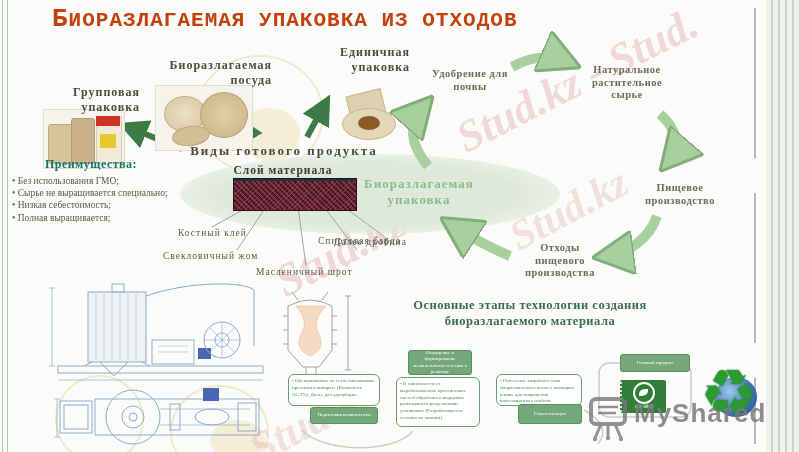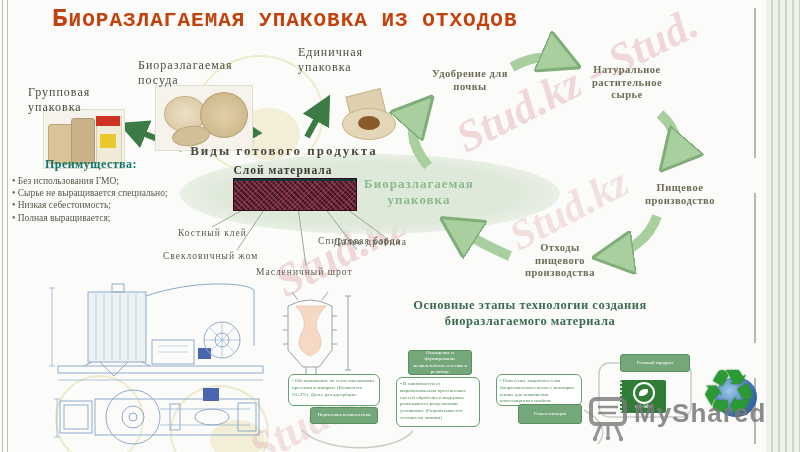--- a/index.html
+++ b/index.html
@@ -14,21 +14,21 @@
     background:repeating-linear-gradient(#b5b9b5 0 150px,transparent 150px 185px);}
   
   .title{left:52px;top:4px;width:620px;font-size:21px;font-weight:bold;color:#c2410c;
          letter-spacing:1px;font-family:Liberation Mono, monospace;}
   .title::first-letter{font-size:26px;}
   
   .wm{color:rgba(222,158,158,.38);font-weight:bold;font-style:italic;white-space:nowrap;pointer-events:none;}
   .wm-circle{border:2px solid rgba(205,195,95,.30);border-radius:50%;pointer-events:none;}
   .wm-blob{background:rgba(212,190,90,.22);border-radius:50%;pointer-events:none;}
   
-  .lbl{font-weight:normal;text-align:left;letter-spacing:1px;line-height:1.25;}
+  .lbl{font-weight:bold;text-align:right;letter-spacing:1px;line-height:1.25;}
   .lbl-products{font-size:12px;color:#4c4a40;}
   .vidy{font-size:13px;color:#4c4a40;font-weight:bold;letter-spacing:2px;}
   .adv{width:158px;font-size:9.5px;color:#5a584a;line-height:1.3;}
   .adv h3{margin:0 0 2px;text-align:center;font-size:12px;color:#0f766e;letter-spacing:.5px;}
   .adv ul{margin:0;padding:0;list-style:none;}
   .adv li::before{content:"• ";}
   
   .oval{background:radial-gradient(ellipse at center,#dfe9da 55%,rgba(223,233,218,0) 100%);}
   .layer-lbl{font-size:11.5px;font-weight:bold;color:#3a3a32;letter-spacing:1px;text-align:center;}
   .material{background:

